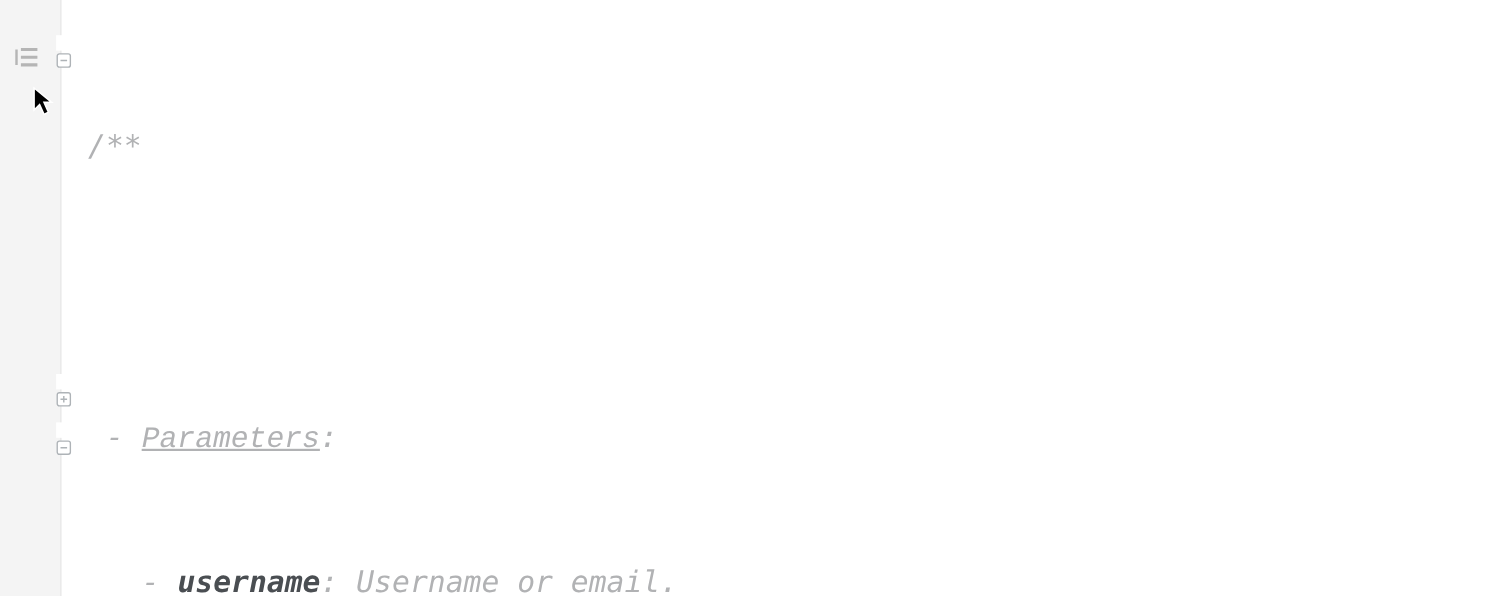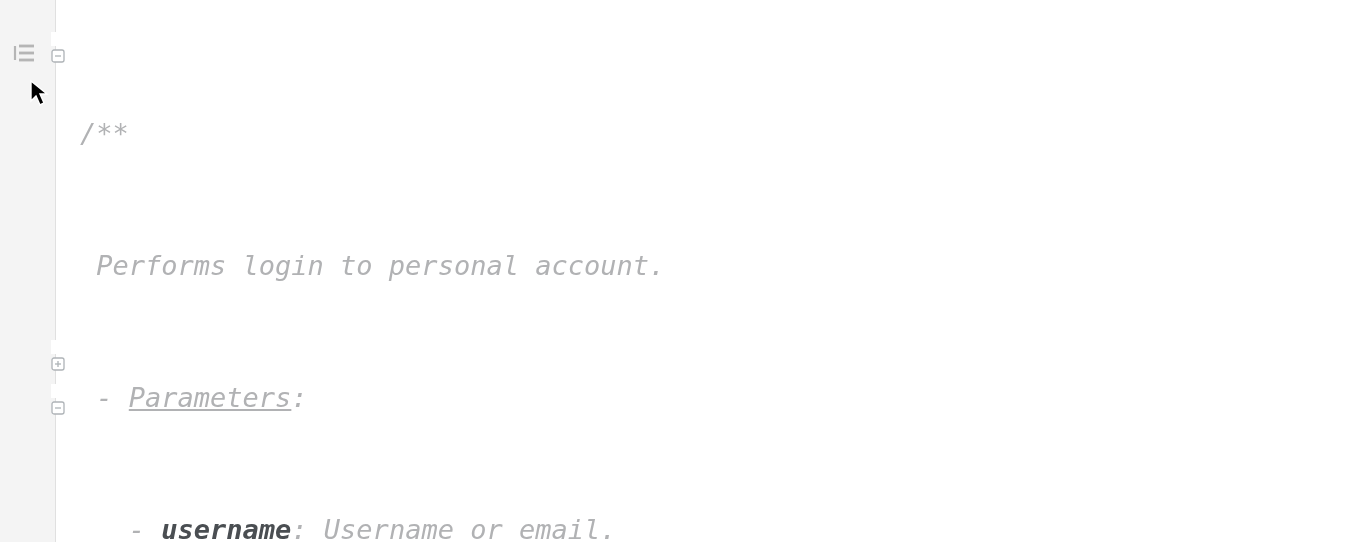--- a/index.html
+++ b/index.html
@@ -40,21 +40,21 @@
     background: #fff;
   }
   .editor {
     position: absolute;
     left: 70px; top: 0; right: 0;
     padding-top: 24px;
     white-space: pre;
   }
   .line { padding-left: 10px; height: 44px; position: relative; }
   .c-dim   { color: #b1b2b4; font-style: italic; }
-  .c-dim-u { color: #b1b2b4; font-style: italic; text-decoration: underline; }
+  .c-dim-u { color: #b1b2b4; font-style: italic; text-decoration: underline; font-family: Liberation Mono, monospace; }
   .c-name  { color: #4a4e52; font-style: italic; font-weight: 600; }
   .cursor-arrow {
     position: absolute;
     left: 29px;
     top: 76px;
     width: 20px; height: 28px;
     pointer-events: none;
   }
 </style>
 </head>
@@ -87,21 +87,21 @@
 </div>
 <div class="fold-icon" style="top:384px">
   <svg viewBox="0 0 14 14" width="14" height="14">
     <rect x="1" y="1" width="12" height="12" rx="2" fill="#fff" stroke="currentColor" stroke-width="1.3"></rect>
     <line x1="4" y1="7" x2="10" y2="7" stroke="currentColor" stroke-width="1.3"></line>
   </svg>
 </div>
 
 <div class="editor">
   <div class="line"><span class="c-dim">/**</span></div>
-  <div class="line"><span class="c-dim"> </span><span class="c-dim">Performs login to personal account.</span></div>
+  <div class="line"><span class="c-dim"> </span></div>
   <div class="line"><span class="c-dim"> </span><span class="c-dim">- </span><span class="c-dim-u">Parameters</span><span class="c-dim">:</span></div>
   <div class="line"><span class="c-dim"> </span><span class="c-dim">  - </span><span class="c-name">username</span><span class="c-dim">: Username or email.</span></div>
   
   
   
   
   
   
   
   

